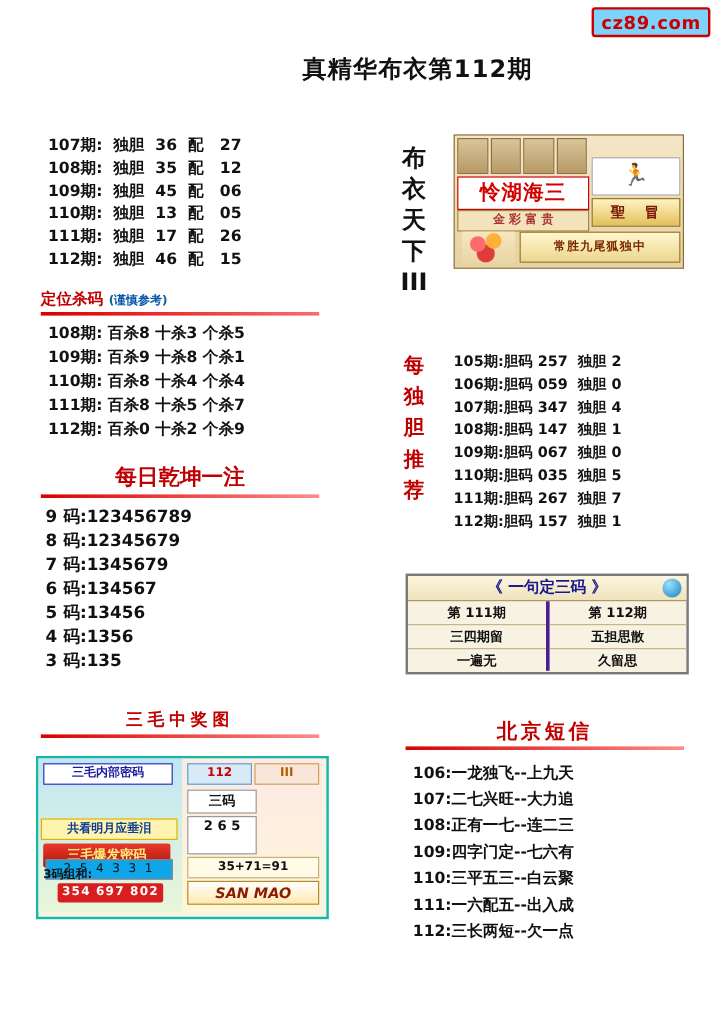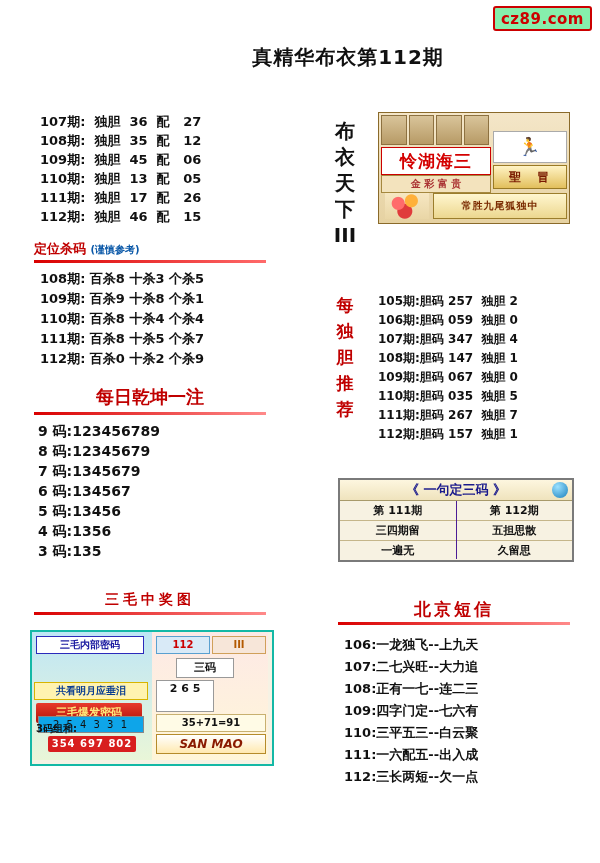--- a/index.html
+++ b/index.html
@@ -8,21 +8,21 @@
     background:#ffffff;
     font-family:"DejaVu Sans","Liberation Sans",sans-serif;
     position:relative;
     overflow:hidden;
   }
   .page{position:relative;width:600px;height:863px;}
 
   
   .wm{
     position:absolute;top:6px;right:8px;
-    border:2px solid #cc0000;background:#86efac;
+    border:2px solid #cc0000;background:#7dd3fc;
     padding:1px 6px;border-radius:3px;
   }
   .wm .t{color:#cc0000;font-size:15px;font-weight:bold;letter-spacing:.5px;}
 
   .title{
     position:absolute;top:44px;left:0;width:600px;text-align:center;
     font-size:20px;font-weight:bold;color:#111;letter-spacing:1px;padding-left:48px;
   }
 
   
@@ -80,21 +80,21 @@
   .pr-top{
     position:absolute;left:124px;top:4px;width:52px;height:16px;background:#d9eaf7;border:1px solid #5aa0d0;
     font-size:10px;color:#c00;text-align:center;line-height:16px;font-weight:bold;
   }
   .pr-top2{
     position:absolute;left:180px;top:4px;width:52px;height:16px;background:#f7e6d9;border:1px solid #d0a05a;
     font-size:10px;color:#b35900;text-align:center;line-height:16px;font-weight:bold;
   }
   .pr-sanma{
     position:absolute;left:124px;top:26px;width:56px;height:18px;background:#fff;border:1px solid #999;
-    font-size:11px;color:#111;text-align:center;line-height:18px;font-weight:bold;margin-left:20px;
+    font-size:11px;color:#111;text-align:center;line-height:18px;font-weight:bold;
   }
   .pr-nums{
     position:absolute;left:124px;top:48px;width:56px;height:30px;background:#fff;border:1px solid #999;
     font-size:11px;color:#111;text-align:center;line-height:15px;font-weight:bold;
   }
   .pr-eq{
     position:absolute;left:124px;top:82px;width:108px;height:16px;background:#fffbe6;border:1px solid #c8b070;
     font-size:10px;color:#111;text-align:center;line-height:16px;font-weight:bold;
   }
   .pr-brand{
@@ -163,21 +163,21 @@
   }
   .sanbox .hd{
     height:20px;line-height:20px;text-align:center;font-size:13px;font-weight:bold;color:#1a1a8c;
     background:linear-gradient(#fdf6df,#efe3bd);border-bottom:1px solid #a89a6a;position:relative;
   }
   .sanbox .ball{
     position:absolute;right:4px;top:2px;width:16px;height:16px;border-radius:50%;
     background:radial-gradient(circle at 35% 30%,#9be1ff,#1a7fbd);
   }
   .sgrid{display:flex;height:58px;}
-  .sgrid .col{flex:1;border-right:1px solid #4c1d95;}
+  .sgrid .col{flex:1;border-right:3px solid #4c1d95;}
   .sgrid .col:last-child{border-right:none;}
   .sgrid .cell{
     height:19px;line-height:19px;text-align:center;font-size:11px;color:#111;font-weight:bold;
     border-bottom:1px solid #c5b68a;
   }
   .sgrid .cell:last-child{border-bottom:none;}
 
   .bjhead{
     position:absolute;left:338px;top:598px;width:232px;text-align:center;
     font-size:17px;font-weight:bold;color:#c00000;letter-spacing:3px;

